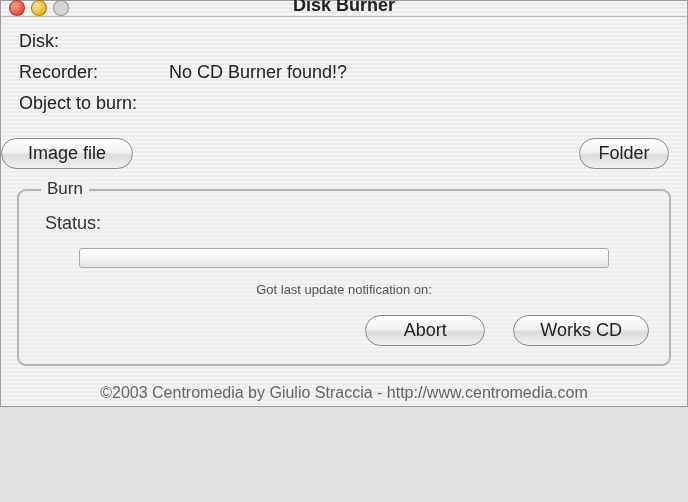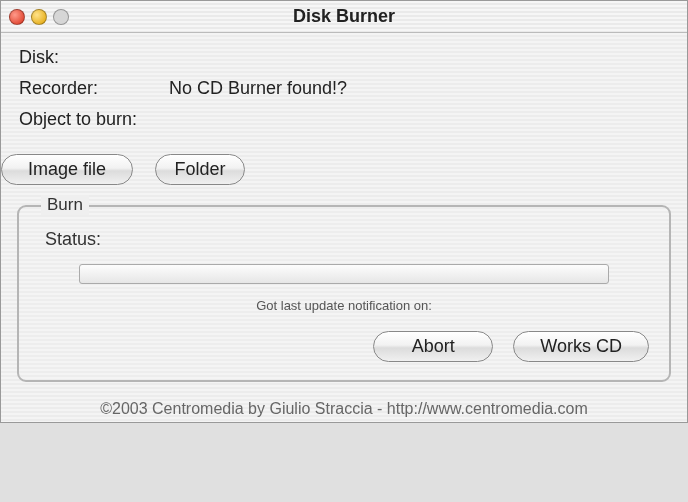--- a/index.html
+++ b/index.html
@@ -18,22 +18,22 @@
       to bottom,
       #f4f4f4 0px,
       #f4f4f4 2px,
       #ececec 2px,
       #ececec 4px
     );
     border: 1px solid #999;
   }
   .titlebar {
     display: flex;
-    align-items: center;
-    height: 32px;
+    align-items: flex-end;
+    height: 16px;
     padding: 0 8px;
     background: repeating-linear-gradient(
       to bottom,
       #f6f6f6 0px,
       #f6f6f6 2px,
       #eaeaea 2px,
       #eaeaea 4px
     );
     border-bottom: 1px solid #bbb;
     position: relative;
@@ -70,21 +70,21 @@
     margin: 4px 0 10px 0;
     font-size:18px;
   }
   .field-label {
     width: 150px;
     color:#222;
   }
   .field-value { color:#222; }
   .button-row {
     display:flex;
-    justify-content:flex-start;
+    justify-content:space-between;
     gap: 22px;
     padding: 8px 18px 14px 0;
   }
   .aqua-btn {
     min-width: 120px;
     padding: 4px 26px;
     font-size:18px;
     color:#222;
     border: 1px solid #888;
     border-radius: 18px;
@@ -123,21 +123,21 @@
   }
   .update-note {
     text-align:center;
     font-size:13px;
     color:#555;
     margin: 4px 0 18px 0;
   }
   .group-buttons {
     display:flex;
     justify-content:flex-end;
-    gap: 20px;
+    gap: 28px;
   }
   .footer-text {
     padding: 14px 18px 4px 18px;
     font-size:16px;
     color:#444;
     line-height:1.35;
   }
   .copyright {
     text-align:center;
     font-size:16px;

